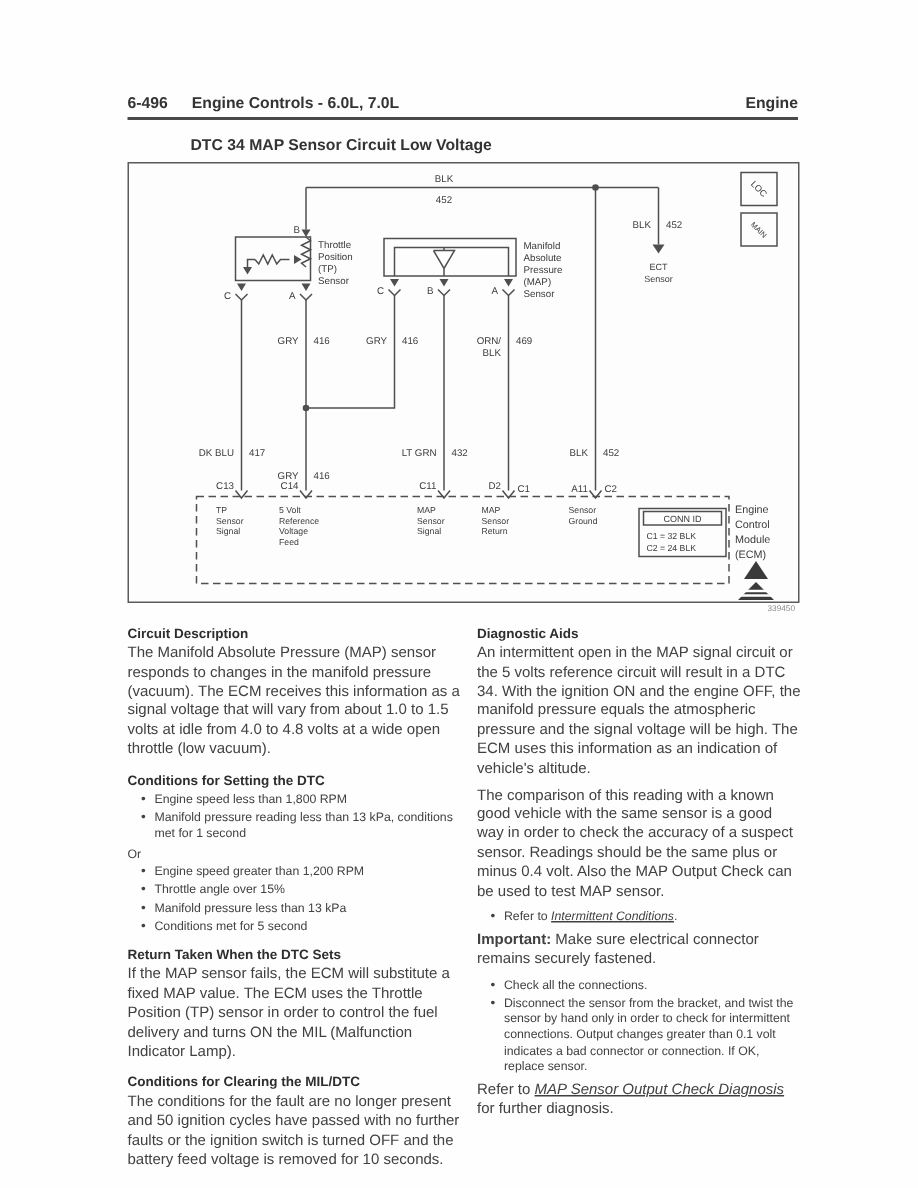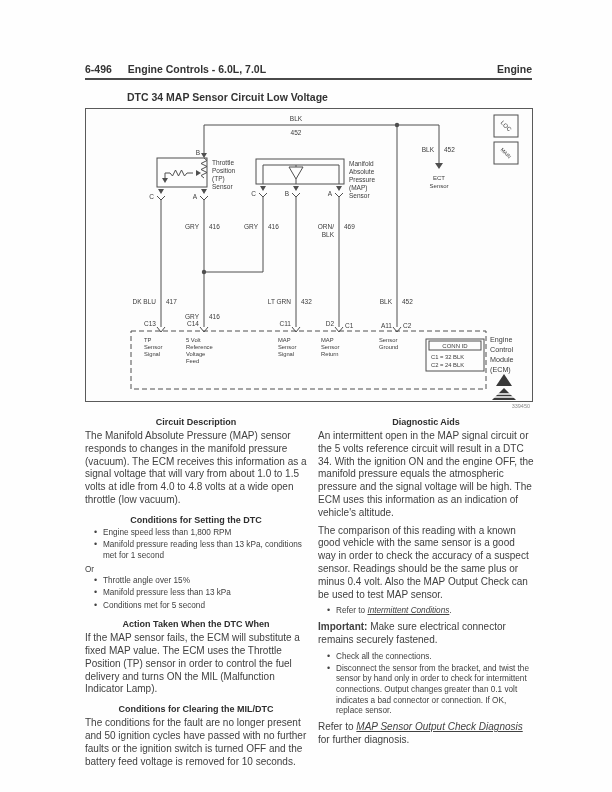--- a/index.html
+++ b/index.html
@@ -20,21 +20,21 @@
     font-weight:bold; font-size:10.5px; color:#333;margin-left:42px;
   }
   .diagram {
     position:absolute; left:85px; top:108px; width:446px; height:292px;
     border:1.5px solid #5a5a5a; background:#fdfdfd;
   }
   .fig-num { position:absolute; right:82px; top:403px; font-size:5.5px; color:#8a8a8a; }
   .col { position:absolute; top:417px; }
   .col-left  { left:85px;  width:222px; }
   .col-right { left:318px; width:216px; }
-  h3.section { font-size:9px; margin:8px 0 3px; color:#2e2e2e; font-weight:bold;text-align:center; }
+  h3.section { font-size:9px; margin:8px 0 3px; color:#2e2e2e; font-weight:bold; }
   .col p { font-size:10px; line-height:1.28; margin:0 0 5px; color:#414141; }
   .col ul { margin:0 0 4px; padding:0 0 0 9px; list-style:none; }
   .col li { font-size:8.2px; line-height:1.3; padding-left:9px; position:relative; color:#414141; margin-bottom:1.5px; }
   .col li::before { content:"\2022"; position:absolute; left:0; top:-1px; font-size:9px; }
   .or-label { font-size:8.2px; margin:1px 0 2px; color:#414141; }
   .it { font-style:italic;text-decoration:underline; }
   .bd { font-weight:bold; }
   svg text { fill:#3b3b3b; font-family:"Liberation Sans", sans-serif; }
   svg .wire { stroke:#4f4f4f; stroke-width:1; fill:none; }
   svg .boxline { stroke:#4f4f4f; stroke-width:1; fill:none; }
@@ -212,26 +212,27 @@
     <h3 class="section" style="margin-top:0">Circuit Description</h3>
     <p>The Manifold Absolute Pressure (MAP) sensor responds to changes in the manifold pressure (vacuum). The ECM receives this information as a signal voltage that will vary from about 1.0 to 1.5 volts at idle from 4.0 to 4.8 volts at a wide open throttle (low vacuum).</p>
 
     <h3 class="section">Conditions for Setting the DTC</h3>
     <ul>
       <li>Engine speed less than 1,800 RPM</li>
       <li>Manifold pressure reading less than 13 kPa, conditions met for 1 second</li>
     </ul>
     <div class="or-label">Or</div>
     <ul>
+      <li>Engine speed greater than 1,200 RPM</li>
       <li>Throttle angle over 15%</li>
       <li>Manifold pressure less than 13 kPa</li>
       <li>Conditions met for 5 second</li>
     </ul>
 
-    <h3 class="section">Action Taken When the DTC When</h3>
+    <h3 class="section">Return Taken When the DTC Sets</h3>
     <p>If the MAP sensor fails, the ECM will substitute a fixed MAP value. The ECM uses the Throttle Position (TP) sensor in order to control the fuel delivery and turns ON the MIL (Malfunction Indicator Lamp).</p>
 
     <h3 class="section">Conditions for Clearing the MIL/DTC</h3>
     <p>The conditions for the fault are no longer present and 50 ignition cycles have passed with no further faults or the ignition switch is turned OFF and the battery feed voltage is removed for 10 seconds.</p>
   </div>
 
   <div class="col col-right">
     <h3 class="section" style="margin-top:0">Diagnostic Aids</h3>
     <p>An intermittent open in the MAP signal circuit or the 5 volts reference circuit will result in a DTC 34. With the ignition ON and the engine OFF, the manifold pressure equals the atmospheric pressure and the signal voltage will be high. The ECM uses this information as an indication of vehicle's altitude.</p>
     <p>The comparison of this reading with a known good vehicle with the same sensor is a good way in order to check the accuracy of a suspect sensor. Readings should be the same plus or minus 0.4 volt. Also the MAP Output Check can be used to test MAP sensor.</p>

